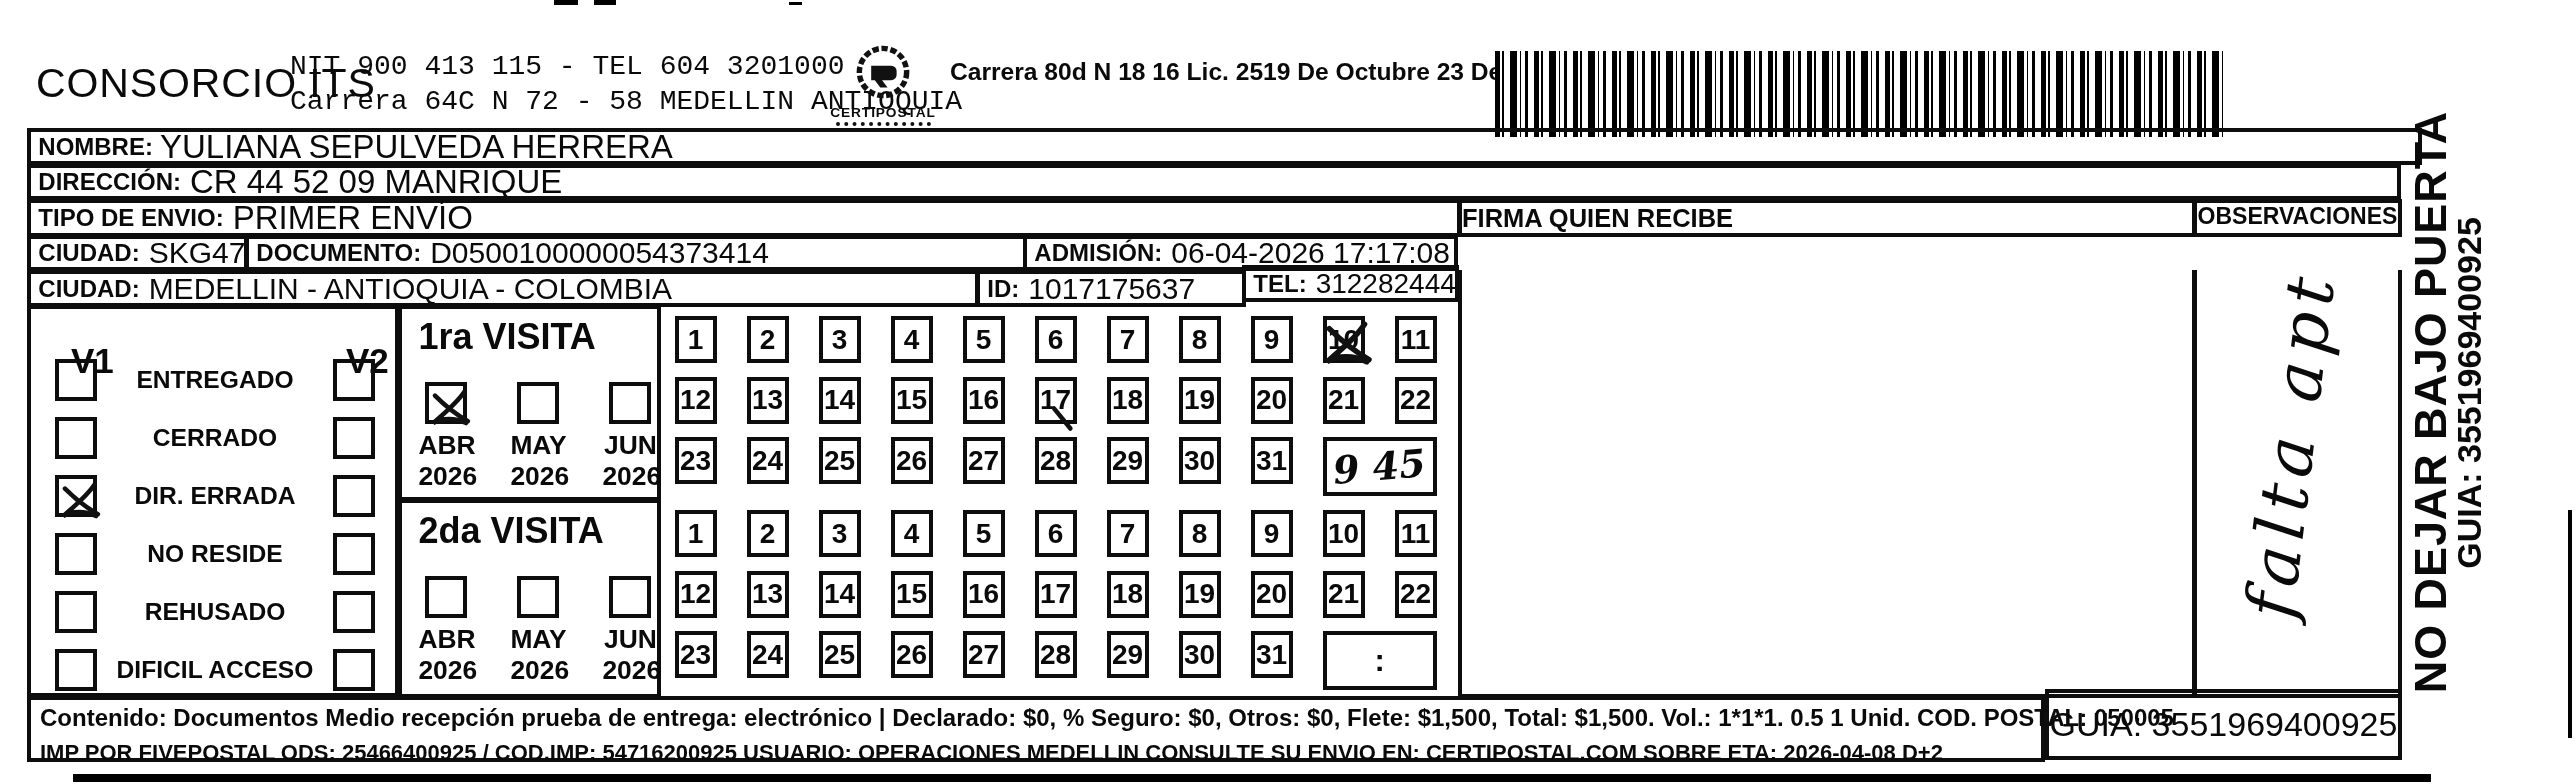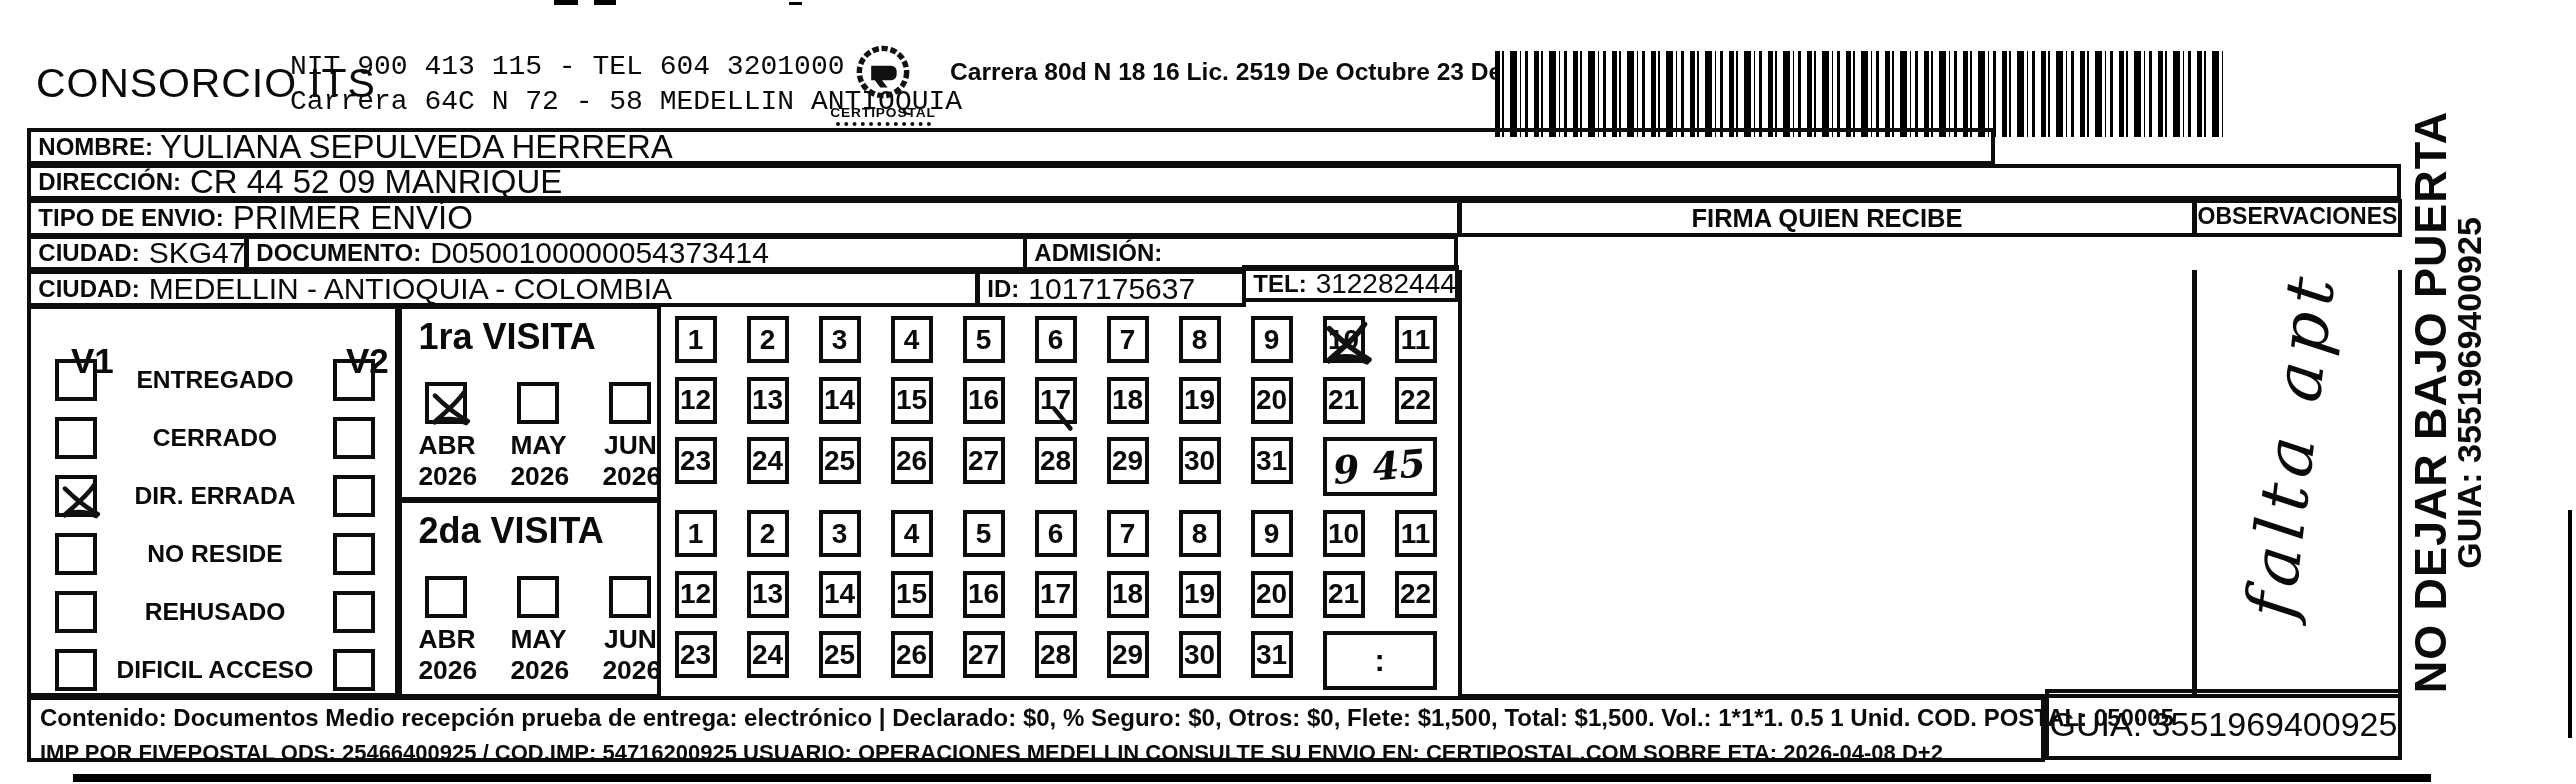--- a/index.html
+++ b/index.html
@@ -16,24 +16,24 @@
   .logo-label{font-size:13.7px;font-weight:bold;letter-spacing:0.9px;filter:blur(0.5px);}
   .logo-dash{margin:1.8px auto 0;width:95px;border-bottom:4.6px dotted #111;filter:blur(0.5px);}
   .partner-block{left:950px;top:51px;}
   .partner-l1{font-size:31px;font-weight:600;}
   .partner-l2{font-size:24.6px;font-weight:600;margin-top:7.3px;}
   .barcode{left:1495px;top:51px;width:728px;height:86px;
     background:repeating-linear-gradient(90deg,#000 0 4.6px,#fff 4.6px 7.3px,#000 7.3px 9px,#fff 9px 14.6px,
        #000 14.6px 22px,#fff 22px 24.6px,#000 24.6px 26.4px,#fff 26.4px 30px,#000 30px 33px,#fff 33px 39px);}
 
   
-  .row-nombre{left:27px;top:128px;width:1968px;height:37px;gap:7px;}
+  .row-nombre{left:27px;top:128px;width:2395px;height:37px;gap:7px;}
   .row-direccion{left:27px;top:164px;width:2374px;height:36px;}
   .cell-tipo{left:27px;top:199px;width:1434px;height:38px;}
-  .cell-firma-h{left:1458px;top:199px;width:738px;height:38px;display:flex;align-items:center;justify-content:center;}
+  .cell-firma-h{left:1458px;top:199px;width:738px;height:38px;display:flex;align-items:center;justify-content:flex-start;}
   .cell-obs-h{left:2193px;top:199px;width:209px;height:38px;display:flex;align-items:flex-start;justify-content:center;}
   .cell-placa{left:27px;top:235px;width:221px;height:36px;}
   .cell-doc{left:245px;top:235px;width:782px;height:36px;}
   .cell-adm{left:1023px;top:235px;width:435px;height:36px;}
   .cell-ciudad{left:27px;top:270px;width:952px;height:37px;}
   .cell-id{left:976px;top:270px;width:270px;height:37px;}
   .cell-tel{left:1242px;top:265px;width:217px;height:37px;}
   .firma-body{left:1458px;top:270px;width:738px;height:428px;border-top:none;}
   .obs-body{left:2193px;top:270px;width:209px;height:428px;border-top:none;}
 
@@ -143,20 +143,21 @@
   <div class="abs bordered cellflex cell-placa">
     <span class="small-lbl">CIUDAD:</span>
     <span class="mid-val">SKG47F</span>
   </div>
   <div class="abs bordered cellflex cell-doc">
     <span class="small-lbl">DOCUMENTO:</span>
     <span class="mid-val">D0500100000054373414</span>
   </div>
   <div class="abs bordered cellflex cell-adm">
     <span class="small-lbl">ADMISIÓN:</span>
+    <span class="mid-val">06-04-2026 17:17:08</span>
   </div>
   <div class="abs bordered cellflex cell-ciudad">
     <span class="small-lbl">CIUDAD:</span>
     <span class="mid-val">MEDELLIN - ANTIOQUIA - COLOMBIA</span>
   </div>
   <div class="abs bordered cellflex cell-id">
     <span class="small-lbl">ID:</span>
     <span class="mid-val">1017175637</span>
   </div>
   <div class="abs bordered cellflex cell-tel">

